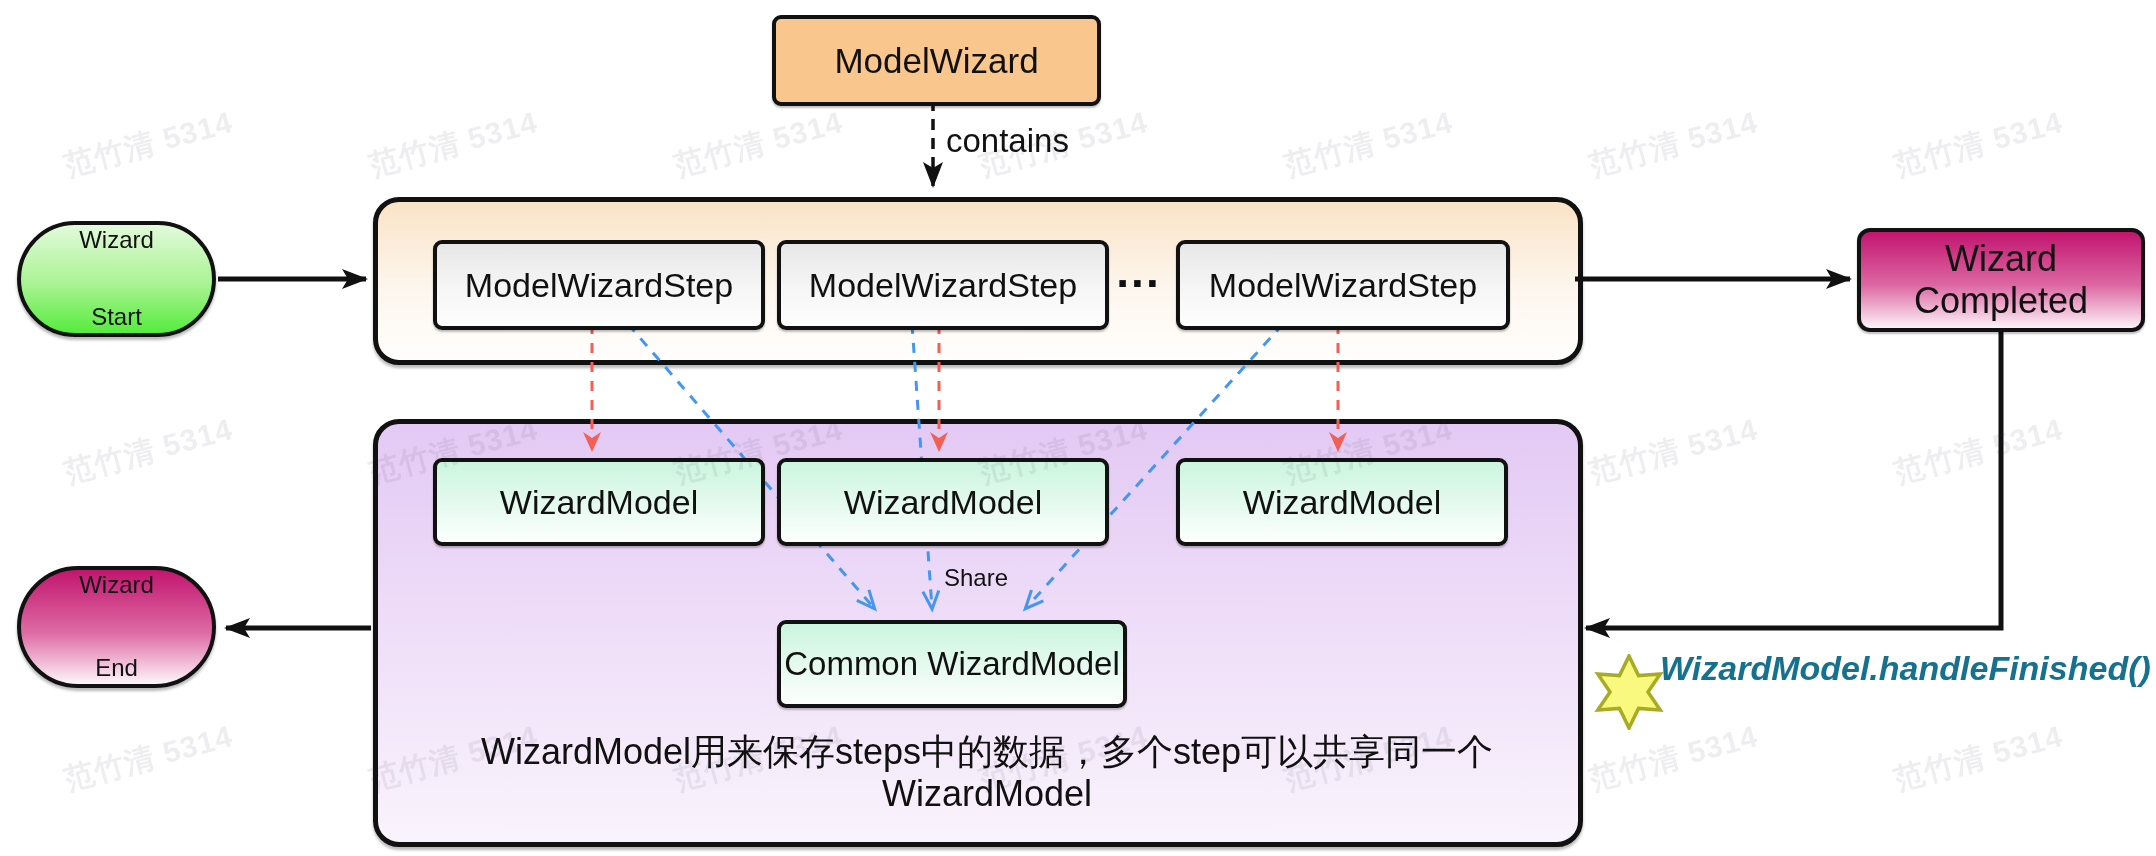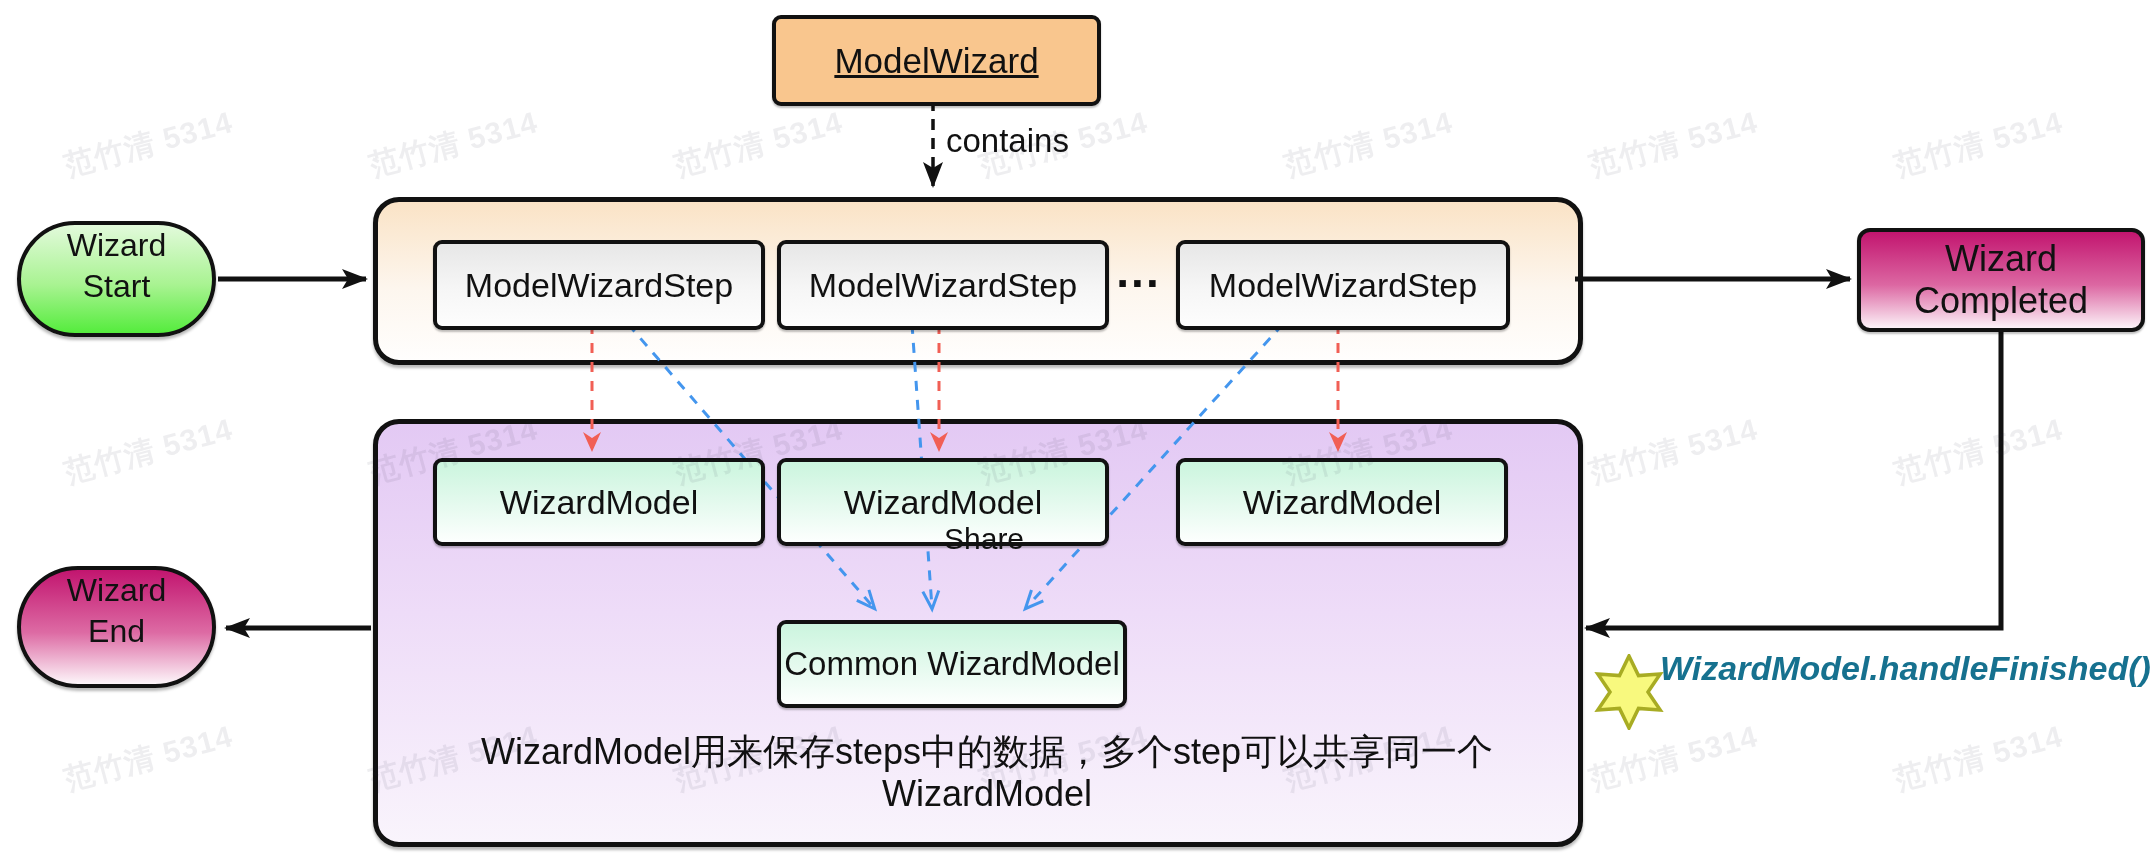--- a/index.html
+++ b/index.html
@@ -14,21 +14,21 @@
   
   svg.connectors{position:absolute;left:0;top:0;z-index:1;}
   
   .node{position:absolute;z-index:2;display:flex;align-items:center;justify-content:center;
         border:4px solid #111;border-radius:9px;font-size:34px;text-align:center;
         box-shadow:0 2px 2px rgba(0,0,0,0.25);}
   .orange-box{background:#f9c68e;font-size:35px;}
   .step-box{background:linear-gradient(to bottom,#e7e7e7 0%,#f6f6f6 55%,#fdfdfd 100%);}
   .mint-box{background:linear-gradient(to bottom,#cbf5de 0%,#e6faef 55%,#fdfffe 100%);}
   .stadium{position:absolute;z-index:2;display:flex;flex-direction:column;align-items:center;
-           justify-content:flex-start;border:4px solid #111;font-size:32px;line-height:1.28;
+           justify-content:space-between;border:4px solid #111;font-size:24px;line-height:1.28;
            box-shadow:0 3px 3px rgba(0,0,0,0.28);}
   .green-stadium{border-radius:60px;background:linear-gradient(to bottom,#e2fadb 0%,#a9f392 55%,#55ec3d 100%);}
   .magenta-stadium{border-radius:62px;background:linear-gradient(to bottom,#c2156f 0%,#dd6ba4 55%,#fdf6fa 100%);}
   .magenta-box{background:linear-gradient(to bottom,#c2156f 0%,#dc67a2 55%,#fcf2f8 100%);font-size:36px;}
   
   .label{position:absolute;z-index:2;font-size:34px;color:#111;}
   .center{text-align:center;}
   .ellipsis{position:absolute;z-index:2;font-size:46px;font-weight:bold;display:flex;
             align-items:center;justify-content:center;letter-spacing:2px;transform:translateY(-10px);}
   .note{line-height:1.18;font-size:36px;}
@@ -71,21 +71,21 @@
 
     <line x1="592" y1="324" x2="592" y2="450" stroke="#F15F55" stroke-width="3" stroke-dasharray="10 9" marker-end="url(#m-red)"></line>
     <line x1="939" y1="324" x2="939" y2="450" stroke="#F15F55" stroke-width="3" stroke-dasharray="10 9" marker-end="url(#m-red)"></line>
     <line x1="1338" y1="324" x2="1338" y2="450" stroke="#F15F55" stroke-width="3" stroke-dasharray="10 9" marker-end="url(#m-red)"></line>
 
     <line x1="628" y1="324" x2="874" y2="608" stroke="#4496EE" stroke-width="3" stroke-dasharray="10 9" marker-end="url(#m-blue)"></line>
     <line x1="912" y1="324" x2="932" y2="608" stroke="#4496EE" stroke-width="3" stroke-dasharray="10 9" marker-end="url(#m-blue)"></line>
     <line x1="1283" y1="324" x2="1026" y2="608" stroke="#4496EE" stroke-width="3" stroke-dasharray="10 9" marker-end="url(#m-blue)"></line>
   </svg>
 
-  <div class="node orange-box" style="left:772px;top:15px;width:321px;height:83px;text-decoration:underline;">
+  <div class="node orange-box" style="left:772px;top:15px;width:321px;height:83px;">
     <span>ModelWizard</span>
   </div>
   <div class="label" style="left:946px;top:122px;font-size:33px;">contains</div>
 
   <div class="node step-box" style="left:433px;top:240px;width:324px;height:82px;">
     <span>ModelWizardStep</span>
   </div>
   <div class="node step-box" style="left:777px;top:240px;width:324px;height:82px;">
     <span>ModelWizardStep</span>
   </div>
@@ -110,21 +110,21 @@
   <div class="node mint-box" style="left:433px;top:458px;width:324px;height:80px;">
     <span>WizardModel</span>
   </div>
   <div class="node mint-box" style="left:777px;top:458px;width:324px;height:80px;">
     <span>WizardModel</span>
   </div>
   <div class="node mint-box" style="left:1176px;top:458px;width:324px;height:80px;">
     <span>WizardModel</span>
   </div>
 
-  <div class="label" style="left:944px;top:522px;font-size:30px;">Share</div>
+  <div class="label" style="left:944px;top:564px;font-size:24px;">Share</div>
 
   <div class="node mint-box" style="left:777px;top:620px;width:342px;height:80px;font-size:33px;">
     <span>Common WizardModel</span>
   </div>
 
   <div class="label center note" style="left:387px;top:731px;width:1200px;">
     <div>WizardModel用来保存steps中的数据，多个step可以共享同一个</div>
     <div>WizardModel</div>
   </div>
 

